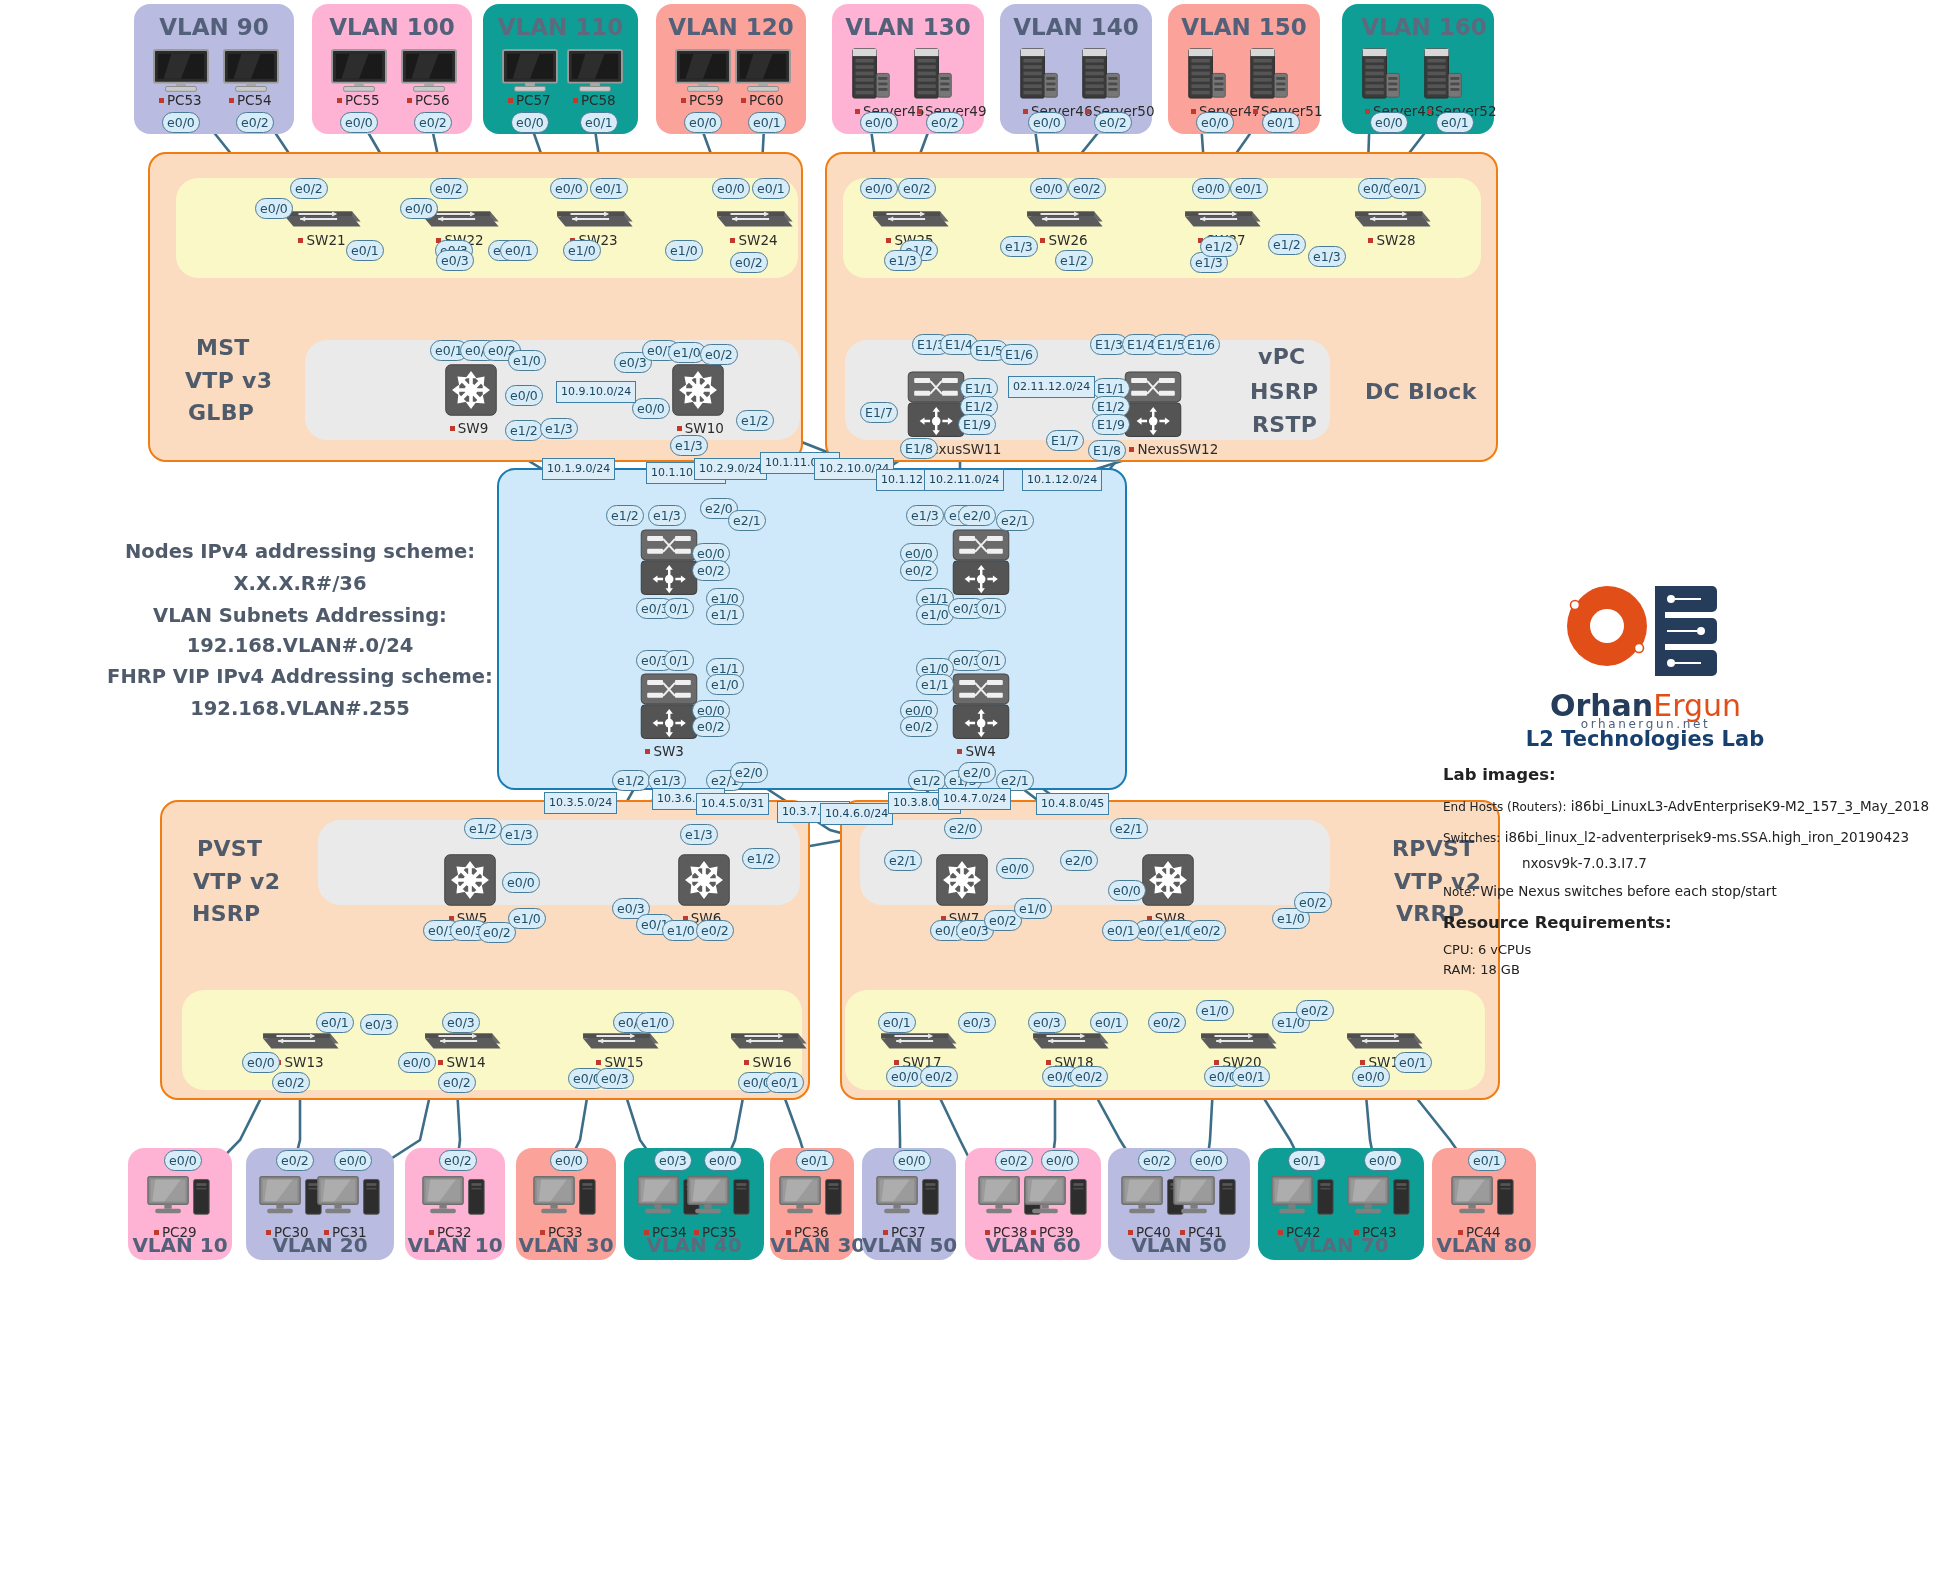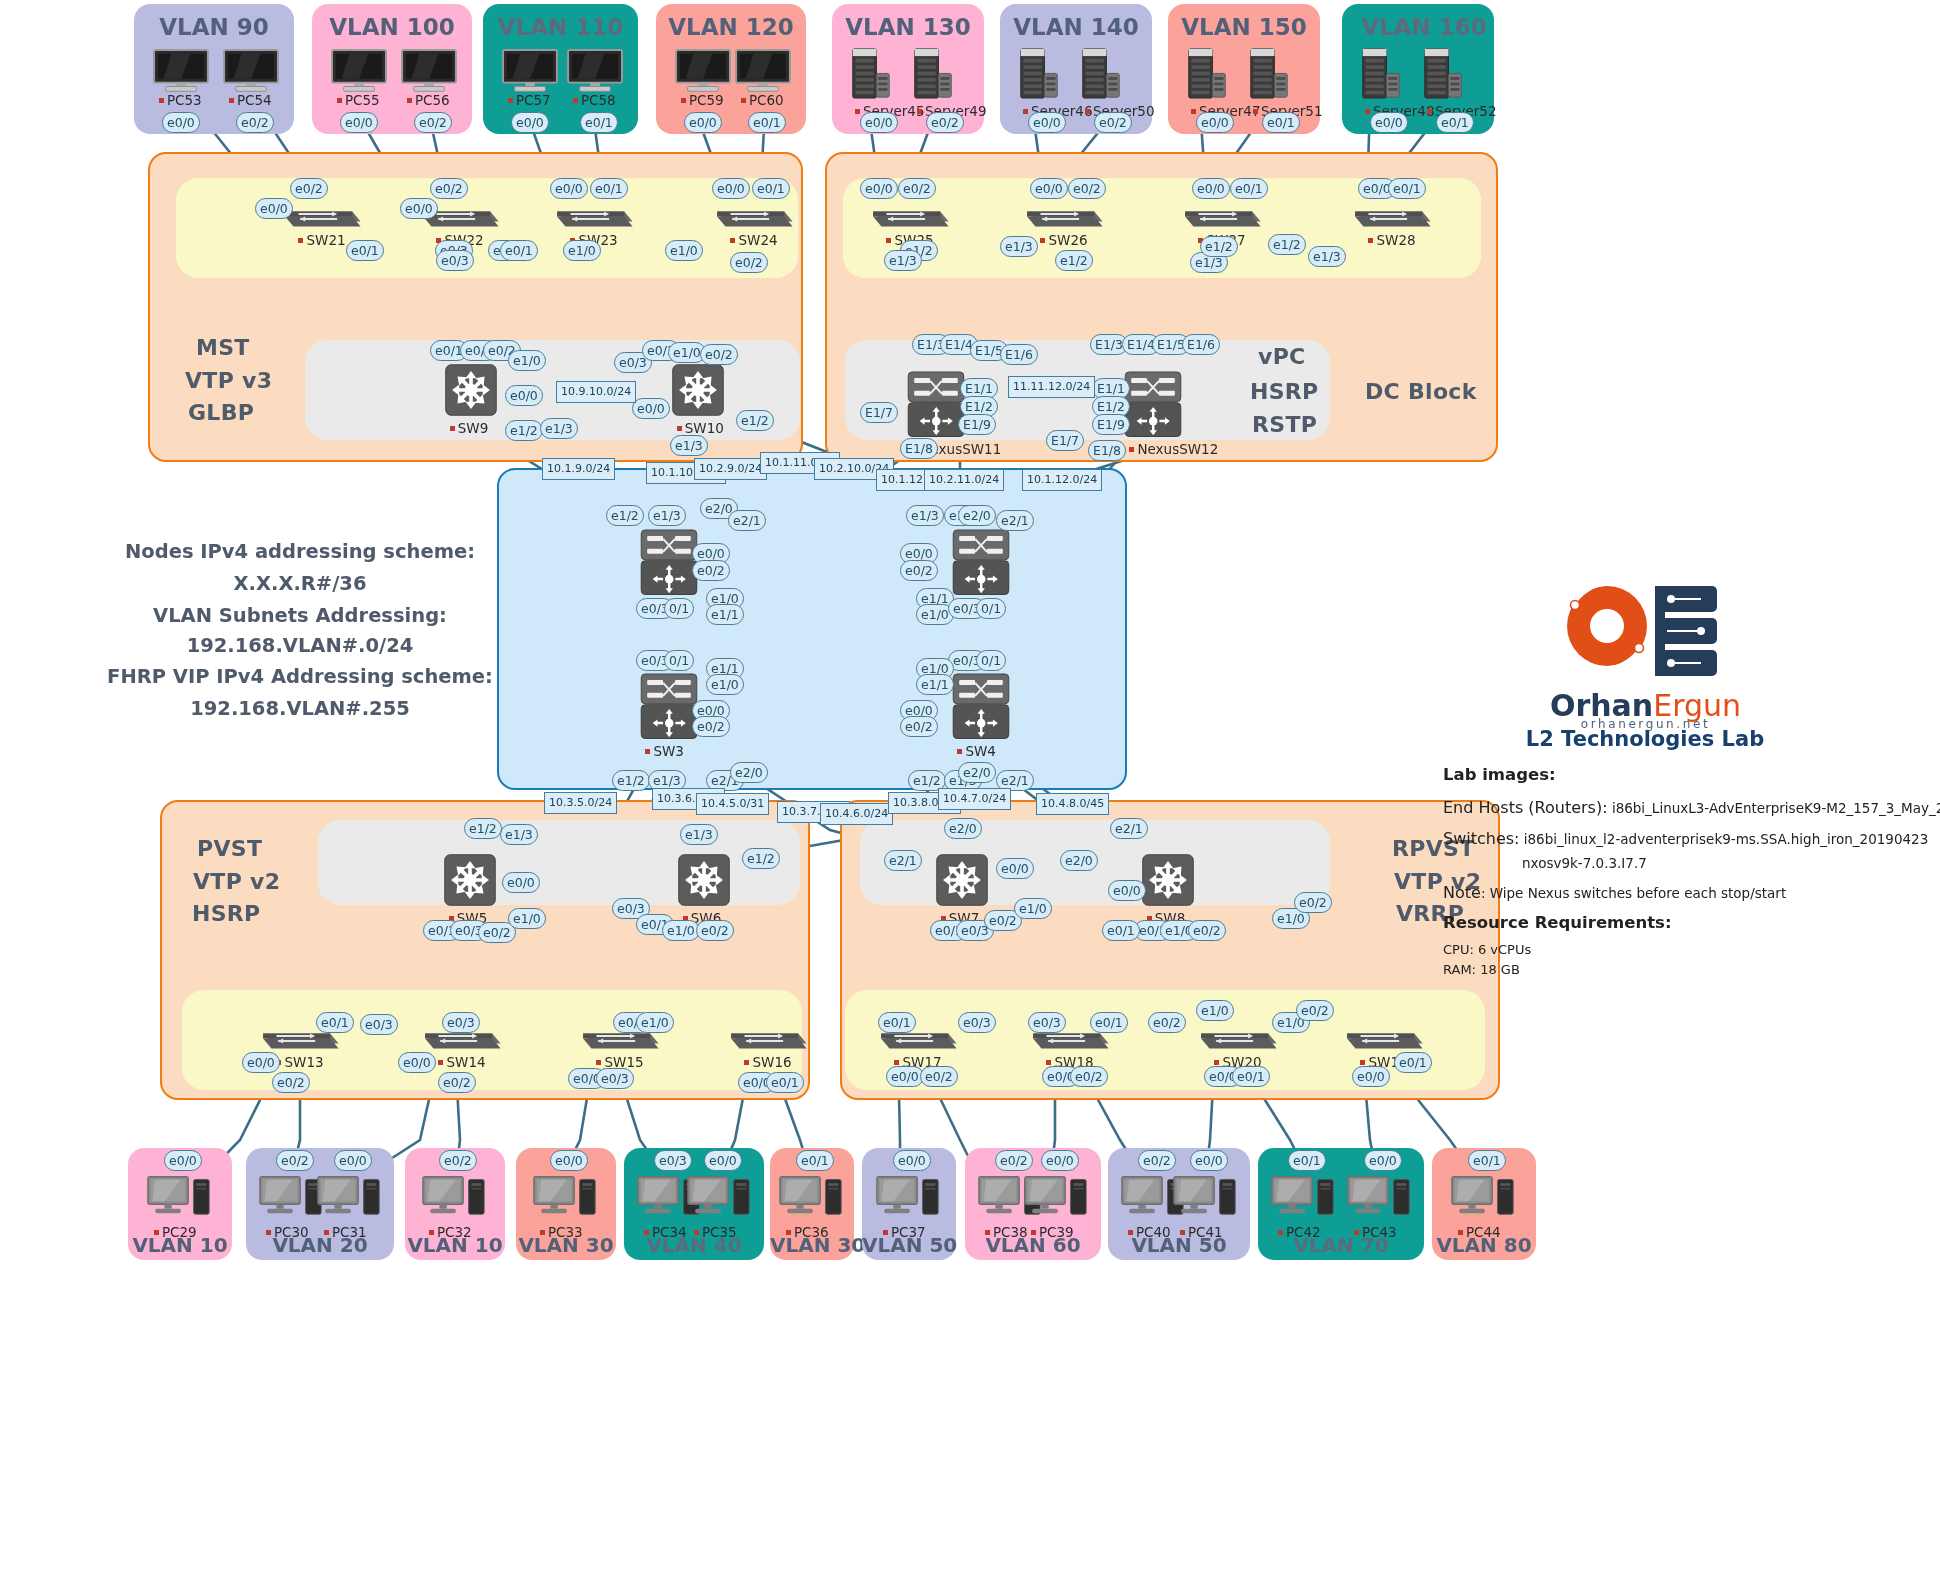--- a/index.html
+++ b/index.html
@@ -41,21 +41,21 @@
 
   
   .scheme{position:absolute;text-align:center;color:#4f5b6b;font-weight:bold;
           font-size:19.5px;white-space:nowrap;}
 
   
   .oe-title{position:absolute;color:#17406e;font-weight:bold;font-size:21px;
             text-align:center;width:100%;}
   .inf{position:absolute;color:#222;font-size:13.5px;white-space:nowrap;}
   .inf b{font-size:16.5px;}
-  .inf .big{font-size:16px;text-align:center;}
+  .inf .big{font-size:12px;text-align:center;}
 </style>
 </head>
 <body>
 
 <div id="stage">
 
 <svg id="wires" viewBox="0 0 1940 1582">
   <g stroke="#3d6e88" stroke-width="2.6" fill="none" stroke-linecap="round">
 
     <path d="M196,110 L240,165 L300,200"></path>
@@ -1304,21 +1304,21 @@
       <div class="ifc" style="left: 1196px; top: 1000px;">e1/0</div>
       <div class="ifc" style="left: 1204px; top: 1066px;">e0/0</div>
       <div class="ifc" style="left: 1232px; top: 1066px;">e0/1</div>
       <div class="ifc" style="left: 1272px; top: 1012px;">e1/0</div>
       <div class="ifc" style="left: 1296px; top: 1000px;">e0/2</div>
       <div class="ifc" style="left: 1352px; top: 1066px;">e0/0</div>
       <div class="ifc" style="left: 1394px; top: 1052px;">e0/1</div>
     </div>
 <div id="subnets">
       <div class="subnet" style="left: 556px; top: 381px;">10.9.10.0/24</div>
-      <div class="subnet" style="left: 1008px; top: 376px;">11.11.12.0/24</div>
+      <div class="subnet" style="left: 1008px; top: 376px;">02.11.12.0/24</div>
       <div class="subnet" style="left: 542px; top: 458px;">10.1.9.0/24</div>
       <div class="subnet" style="left: 646px; top: 462px;">10.1.10.0/24</div>
       <div class="subnet" style="left: 694px; top: 458px;">10.2.9.0/24</div>
       <div class="subnet" style="left: 760px; top: 452px;">10.1.11.0/24</div>
       <div class="subnet" style="left: 814px; top: 458px;">10.2.10.0/24</div>
       <div class="subnet" style="left: 876px; top: 469px;">10.1.12.0/24</div>
       <div class="subnet" style="left: 924px; top: 469px;">10.2.11.0/24</div>
       <div class="subnet" style="left: 1022px; top: 469px;">10.1.12.0/24</div>
       <div class="subnet" style="left: 544px; top: 792px;">10.3.5.0/24</div>
       <div class="subnet" style="left: 652px; top: 788px;">10.3.6.0/24</div>

